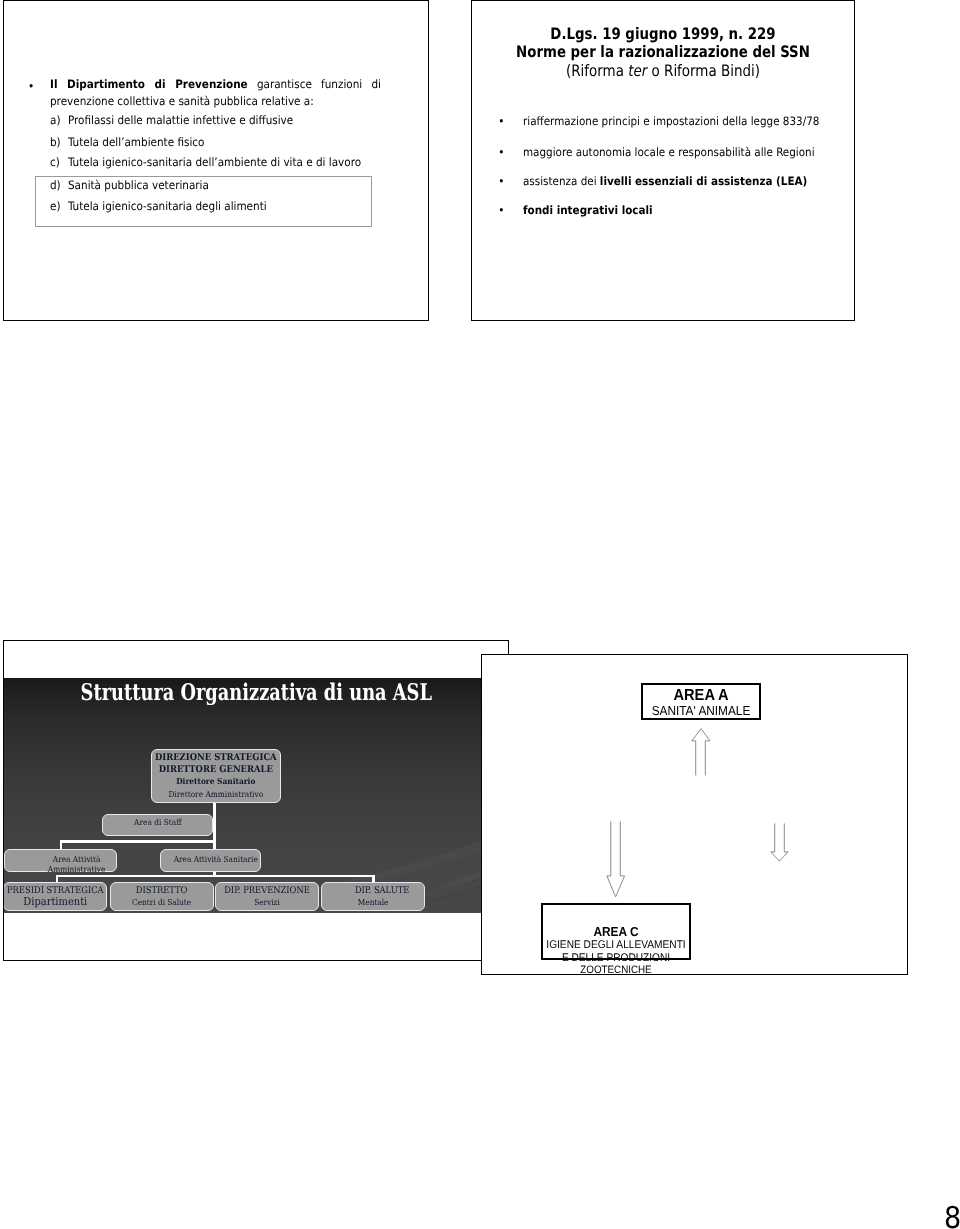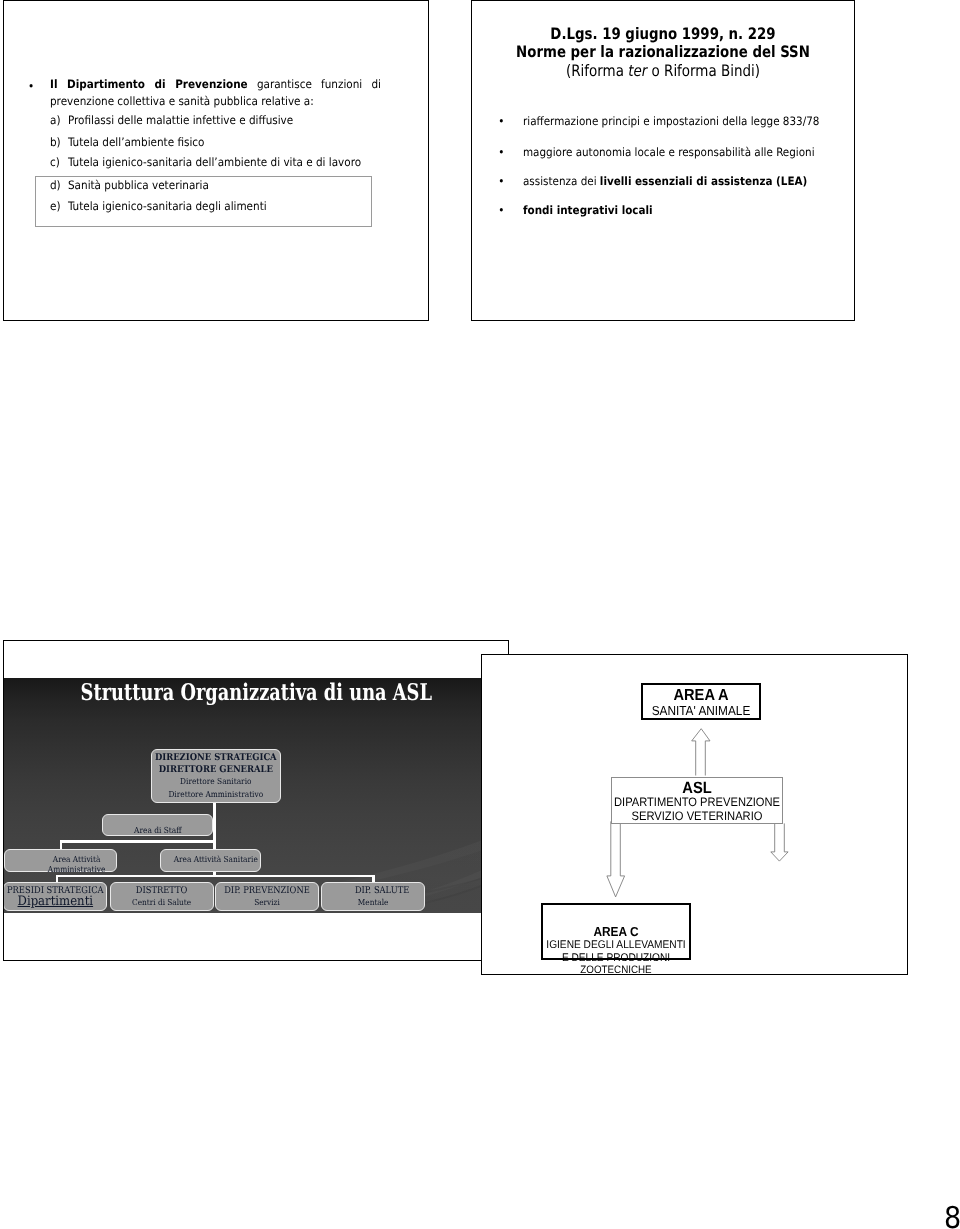--- a/index.html
+++ b/index.html
@@ -112,39 +112,39 @@
   <div class="oc" style="left:55.8px;top:199.4px;width:156px;height:2.3px;"></div>
   <div class="oc" style="left:55.8px;top:199.4px;width:2.4px;height:9.5px;"></div>
   <div class="oc" style="left:208.6px;top:229px;width:3px;height:7px;"></div>
   <div class="oc" style="left:51.6px;top:233.5px;width:319px;height:2.6px;"></div>
   <div class="oc" style="left:51.6px;top:233.5px;width:2.6px;height:8.5px;"></div>
   <div class="oc" style="left:368px;top:233.5px;width:2.6px;height:8.5px;"></div>
 
   <div class="ob" style="left:146.8px;top:108.2px;width:130px;height:53.5px;padding-top:2.1px;">
     <span class="l1" style="font-size:9.4px;font-weight:bold;line-height:11.4px;">DIREZIONE STRATEGICA</span>
     <span class="l1" style="font-size:9.4px;font-weight:bold;line-height:11.4px;">DIRETTORE GENERALE</span>
-    <span class="l1" style="font-size:8.25px;line-height:12.6px;">Direttore Sanitario</span>
+    <span class="l1" style="font-size:8.25px;line-height:12.6px;font-weight:bold;">Direttore Sanitario</span>
     <span class="l1" style="font-size:8.25px;line-height:12.3px;">Direttore Amministrativo</span>
   </div>
 
-  <div class="ob" style="left:98.3px;top:172.9px;width:111px;height:22.5px;padding-top:10px;">
+  <div class="ob" style="left:98.3px;top:172.9px;width:111px;height:22.5px;padding-top:2px;">
     <span class="l1" style="font-size:8.28px;line-height:10px;">Area di Staff</span>
   </div>
 
   <div class="ob" style="left:-0.5px;top:208.3px;width:113.2px;height:22.4px;padding-top:3.7px;">
     <span class="l1" style="font-size:8.24px;line-height:10px;padding-left:33px;">Area Attività Amministrative</span>
   </div>
 
   <div class="ob" style="left:156.4px;top:208.3px;width:100.7px;height:22.4px;padding-top:3.4px;padding-left:10px;">
     <span class="l1" style="font-size:8.24px;line-height:10px;">Area Attività Sanitarie</span>
   </div>
 
   <div class="ob" style="left:-0.7px;top:241.3px;width:104px;height:28.9px;padding-top:1.9px;">
     <span class="l1" style="font-size:9.27px;line-height:11.2px;">PRESIDI STRATEGICA</span>
-    <span class="l1" style="font-size:13px;line-height:12.5px;text-decoration:underline;">Dipartimenti</span>
+    <span class="l1" style="font-size:11px;line-height:12.5px;">Dipartimenti</span>
   </div>
   <div class="ob" style="left:105.6px;top:241.3px;width:104px;height:28.9px;padding-top:1.9px;">
     <span class="l1" style="font-size:9.27px;line-height:11.2px;">DISTRETTO</span>
     <span class="l1" style="font-size:8.19px;line-height:12.5px;">Centri di Salute</span>
   </div>
   <div class="ob" style="left:211px;top:241.3px;width:104px;height:28.9px;padding-top:1.9px;">
     <span class="l1" style="font-size:9.27px;line-height:11.2px;">DIP. PREVENZIONE</span>
     <span class="l1" style="font-size:8.19px;line-height:12.5px;">Servizi</span>
   </div>
   <div class="ob" style="left:317.3px;top:241.3px;width:103.6px;height:28.9px;padding-top:1.9px;">
@@ -159,25 +159,20 @@
       <path d="M128.8 166.4 L128.8 220.9 L124.9 220.9 L133.6 241.9 L142.6 220.9 L138.3 220.9 L138.3 166.4"></path>
       <path d="M292.7 168.4 L292.7 196.9 L288.8 196.9 L297.4 206.1 L306.1 196.9 L302.3 196.9 L302.3 168.4"></path>
     </g>
   </svg>
 
   <div class="bx thick" style="left:158.5px;top:28.1px;width:120px;height:37.3px;padding-top:2.3px;">
     <span style="font-size:16.1px;line-height:16.7px;font-weight:bold;">AREA A</span>
     <span style="font-size:13.0px;line-height:14px;">SANITA' ANIMALE</span>
   </div>
 
-  <div class="bx thin" style="left:129.1px;top:121.9px;width:172.1px;height:47.6px;padding-top:2.1px;">
-    <span style="font-size:16.2px;line-height:16.5px;font-weight:bold;">ASL</span>
-    <span style="font-size:12.25px;line-height:13.4px;">DIPARTIMENTO PREVENZIONE</span>
-    <span style="font-size:12.3px;line-height:13.4px;">SERVIZIO VETERINARIO</span>
-  </div>
 
 
   <div class="bx thick" style="left:58.6px;top:247.6px;width:150.2px;height:57.7px;padding-top:20px;">
     <span style="font-size:13.05px;line-height:14.2px;font-weight:bold;">AREA C</span>
     <span style="font-size:11.18px;line-height:12.9px;">IGIENE DEGLI ALLEVAMENTI</span>
     <span style="font-size:11.15px;line-height:12.5px;">E DELLE PRODUZIONI</span>
     <span style="font-size:10.78px;line-height:12.6px;">ZOOTECNICHE</span>
   </div>
 </div>
 <div id="pagenum">8</div>

